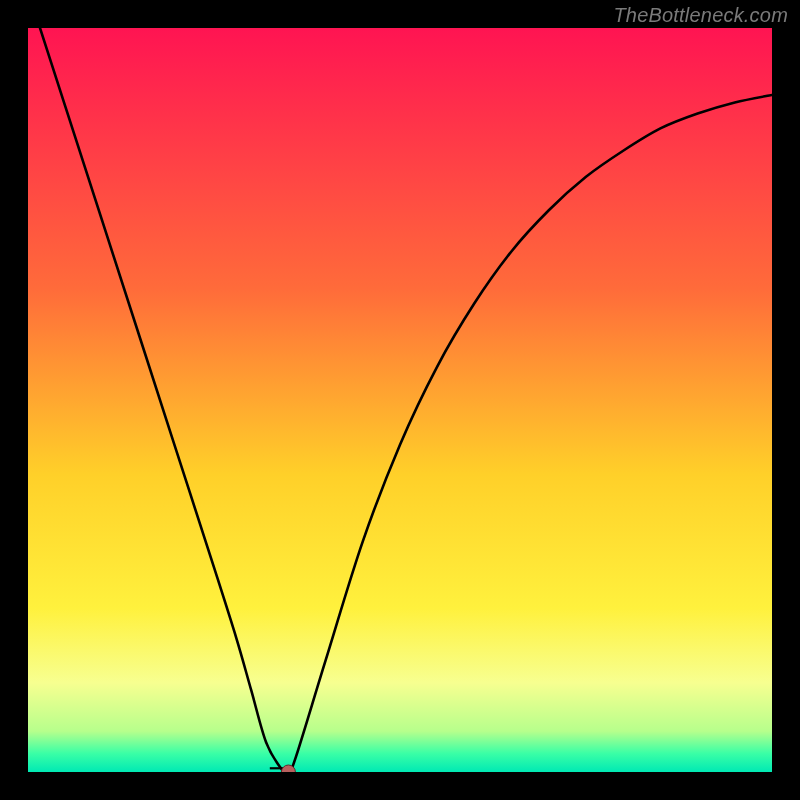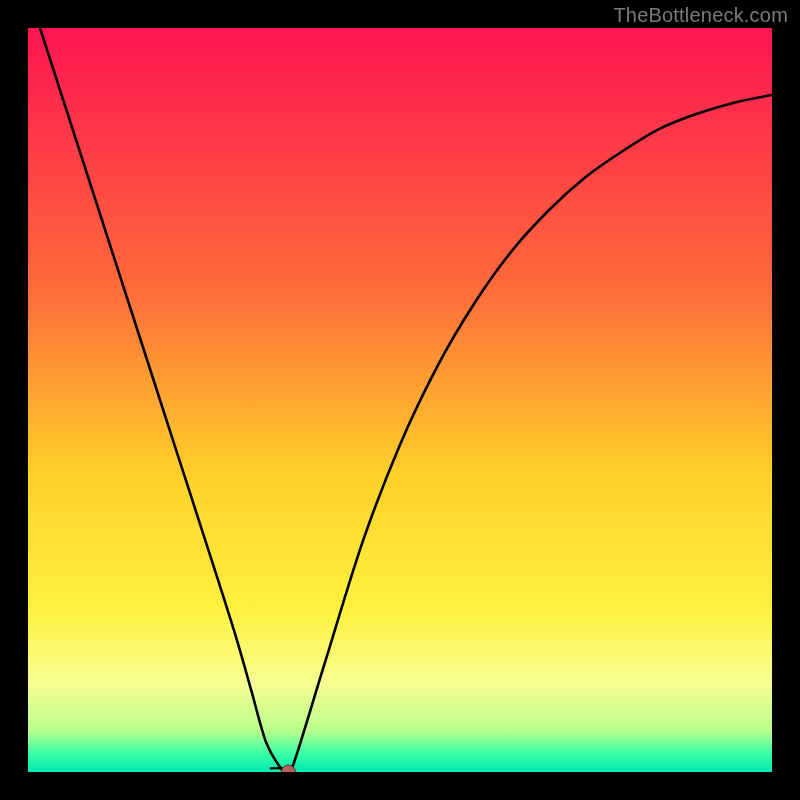--- a/index.html
+++ b/index.html
@@ -19,20 +19,21 @@
   }
   .watermark {
     position: absolute;
     top: 4px;
     right: 12px;
     color: #7a7a7a;
     font-size: 20px;
     font-weight: 500;
     letter-spacing: 0.2px;
     user-select: none;
+    font-style: italic;
   }
   .plot {
     position: absolute;
     left: 28px;
     top: 28px;
     width: 744px;
     height: 744px;
     overflow: hidden;
   }
   .gradient {

